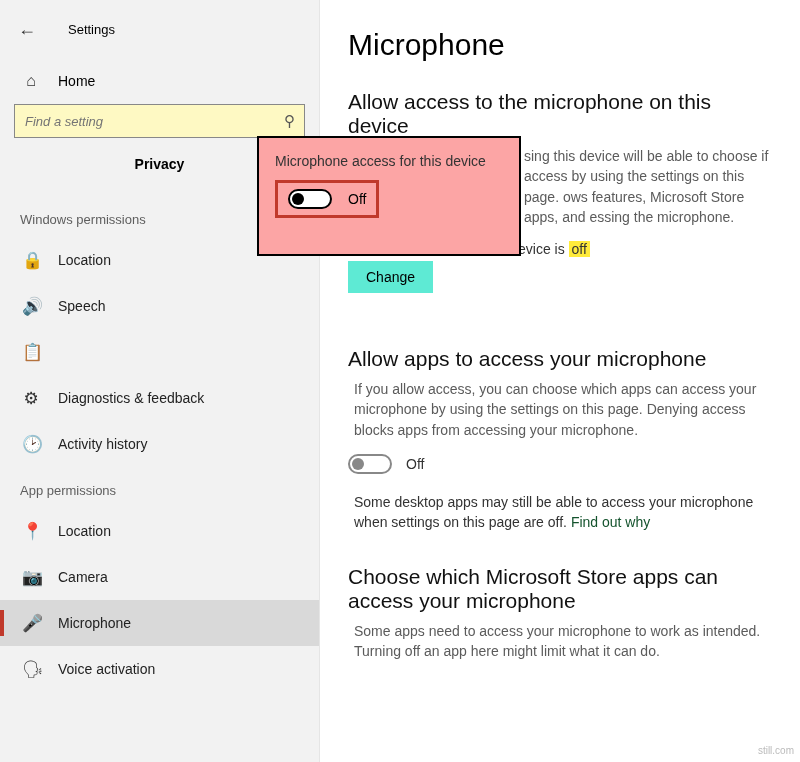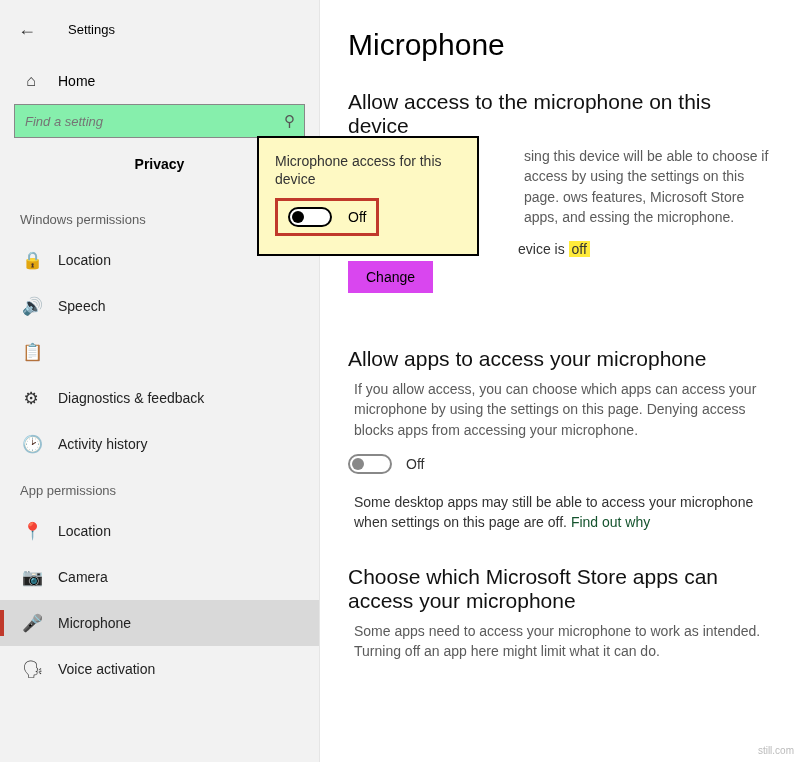--- a/index.html
+++ b/index.html
@@ -23,21 +23,21 @@
   }
   .topbar { display: flex; align-items: center; gap: 32px; padding: 0 18px; height: 30px;}
   .back-arrow { font-size: 18px; color: #333; cursor: pointer; }
   .title-small { font-size: 13px; }
   .home-row { display:flex; align-items:center; gap:18px; padding: 28px 22px 14px 22px; cursor:pointer; }
   .home-icon { width:18px; text-align:center; font-size:16px; color:#333;}
   .home-label { font-size:14px; }
   .search-wrap { padding: 0 14px 18px 14px; position:relative; }
   .search {
     width: 100%; height: 34px; border: 1px solid #888;
-    background: #86efac; padding: 0 34px 0 10px; font-style: italic;
+    background: #fef9c3; padding: 0 34px 0 10px; font-style: italic;
     color: #777; font-size: 13px; outline:none;
   }
   .search-icon { position:absolute; right:24px; top:8px; font-size:15px; color:#555; pointer-events:none;}
   .section-label { font-weight:600; font-size:14px; padding: 0 20px 24px 20px; text-align: center; }
   .group-label { color:#5e5e5e; font-size:13px; padding: 16px 20px 10px 20px; }
   .nav-item { display:flex; align-items:center; gap:18px; padding: 0 22px; height:46px; cursor:pointer; position:relative;}
   .nav-item.active { background:#d9d9d9; }
   .nav-item.active::before {
     content:""; position:absolute; left:0; top:10px; bottom:10px; width:4px; background:#c0392b;
   }
@@ -45,37 +45,37 @@
   .nav-label { font-size:14px; color:#222; }
   .main {
     flex:1; padding: 28px 24px 10px 28px; overflow:hidden; position:relative;
   }
   h1.page-title { font-weight:400; font-size:30px; margin-bottom: 28px; }
   h2.section-title { font-weight:400; font-size:21px; margin: 18px 0 8px 0; color:#111; }
   p.body-text { font-size:14px; color:#5b5b5b; line-height:1.45; margin: 0 0 14px 6px; }
   .status-text { font-size:14px; color:#333; margin-bottom:4px; }
   .highlight { background:#ffeb3b; padding:0 3px; }
   .change-btn {
-    display:inline-block; background:#d946ef; color:#000; border:none;
+    display:inline-block; background:#5eead4; color:#000; border:none;
     padding:8px 18px; font-size:14px; cursor:pointer; margin-bottom:10px;
   }
   .toggle-row { display:flex; align-items:center; gap:14px; margin:4px 0 18px 0; }
   .toggle {
     width:44px; height:20px; border:2px solid #888; border-radius:11px;
     display:flex; align-items:center;
   }
   .toggle.off .knob { margin-left:2px; }
   .knob { width:12px; height:12px; border-radius:50%; background:#888; }
   .toggle-label { font-size:14px; color:#333; }
   .link { color:#14532d; text-decoration:none; cursor:pointer; }
   .icon-inline { font-size:15px; margin-left:4px; }
   .watermark { position:absolute; right:6px; bottom:6px; font-size:10px; color:#bbb; }
   .popup {
-    position:absolute; left:257px; top:136px; width:222px; height:120px;
-    background:#fef9c3; border:2px solid #000; padding:14px 16px; z-index:10;
+    position:absolute; left:257px; top:136px; width:264px; height:120px;
+    background:#fca5a5; border:2px solid #000; padding:14px 16px; z-index:10;
   }
   .popup-title { font-size:14px; color:#333; line-height:1.3; margin-bottom:10px; }
   .popup-toggle-wrap { display:inline-flex; align-items:center; gap:16px; border:3px solid #c0392b; padding:6px 10px; }
   .popup-toggle {
     width:44px; height:20px; border:2px solid #000; border-radius:11px;
     display:flex; align-items:center; background:#fff;
   }
   .popup-knob { width:12px; height:12px; border-radius:50%; background:#000; margin-left:2px;}
   .popup-toggle-label { font-size:14px; color:#000; }
 </style>

